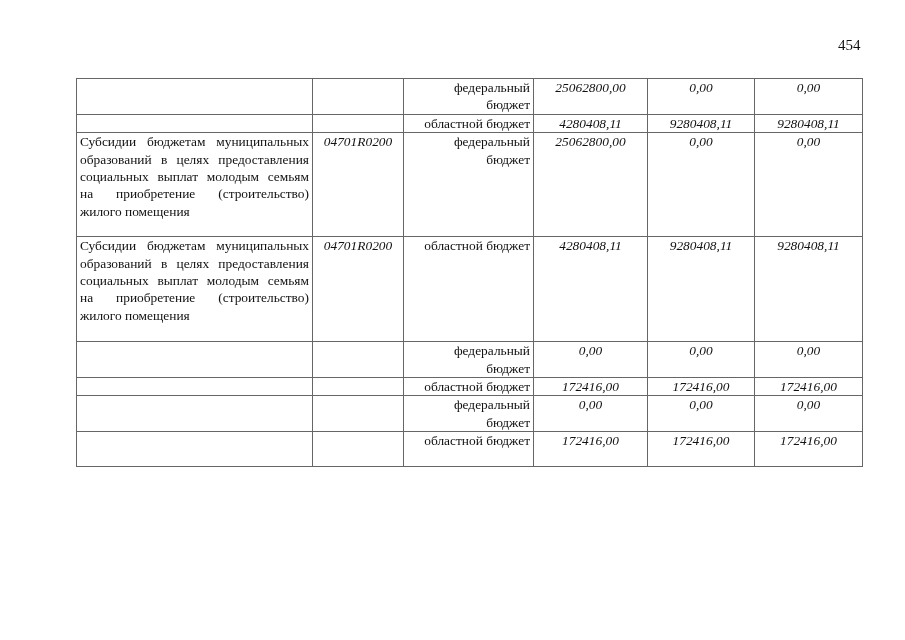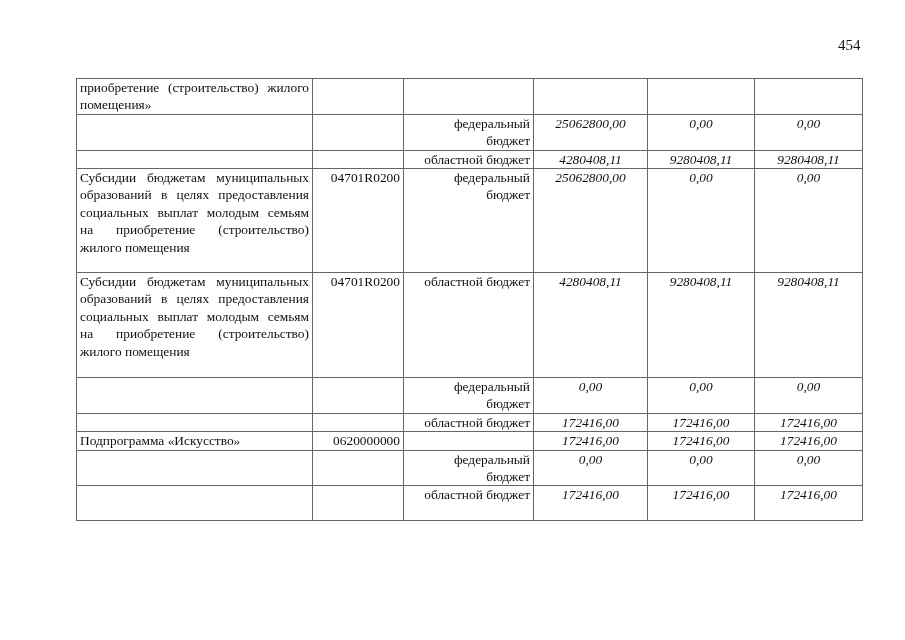--- a/index.html
+++ b/index.html
@@ -5,48 +5,40 @@
     html, body { margin: 0; padding: 0; background: #ffffff; }
     body { width: 905px; height: 640px; position: relative; overflow: hidden;
            font-family: "Liberation Serif", "DejaVu Serif", serif; color: #111; }
     .page-number { position: absolute; top: 37px; left: 838px; font-size: 15px; }
     table.budget { position: absolute; top: 78px; left: 76px; border-collapse: collapse;
                    table-layout: fixed; width: 786px; font-size: 13.4px; line-height: 17.4px; }
     table.budget td { border: 1px solid #666; padding: 0 3px; vertical-align: top; }
     col.c1 { width: 236px; } col.c2 { width: 91px; } col.c3 { width: 130px; }
     col.c4 { width: 114px; } col.c5 { width: 107px; } col.c6 { width: 108px; }
     td.name { text-align: justify; text-align-last: left; }
-    td.code { text-align: right; padding-left: 6px; }
+    td.code { text-align: center; padding-left: 6px; font-style: italic; }
     td.src { text-align: right; }
     td.num { text-align: center; font-style: italic; }
     tr.bold td { font-weight: bold; }
   </style>
 </head>
 <body>
 
 <div class="page-number">454</div>
 
 <table class="budget">
   <colgroup>
     <col class="c1">
       <col class="c2">
       <col class="c3">
       <col class="c4">
       <col class="c5">
       <col class="c6">
   </colgroup>
   <tbody id="tbody">
-      <tr style="height: 34px;">
-    <td class="name">приобретение (строительство) жилого помещения»</td>
-    <td class="code"></td>
-    <td class="src"></td>
-    <td class="num"></td>
-    <td class="num"></td>
-    <td class="num"></td>
-  </tr>
       <tr style="height: 35px;">
     <td class="name"></td>
     <td class="code"></td>
     <td class="src">федеральный бюджет</td>
     <td class="num">25062800,00</td>
     <td class="num">0,00</td>
     <td class="num">0,00</td>
   </tr>
       <tr style="height: 17px;">
     <td class="name"></td>
@@ -81,28 +73,20 @@
     <td class="num">0,00</td>
   </tr>
       <tr style="height: 18px;">
     <td class="name"></td>
     <td class="code"></td>
     <td class="src">областной бюджет</td>
     <td class="num">172416,00</td>
     <td class="num">172416,00</td>
     <td class="num">172416,00</td>
   </tr>
-      <tr style="height: 17px;">
-    <td class="name">Подпрограмма «Искусство»</td>
-    <td class="code">0620000000</td>
-    <td class="src"></td>
-    <td class="num">172416,00</td>
-    <td class="num">172416,00</td>
-    <td class="num">172416,00</td>
-  </tr>
       <tr style="height: 35px;">
     <td class="name"></td>
     <td class="code"></td>
     <td class="src">федеральный бюджет</td>
     <td class="num">0,00</td>
     <td class="num">0,00</td>
     <td class="num">0,00</td>
   </tr>
       <tr style="height: 35px;">
     <td class="name"></td>

